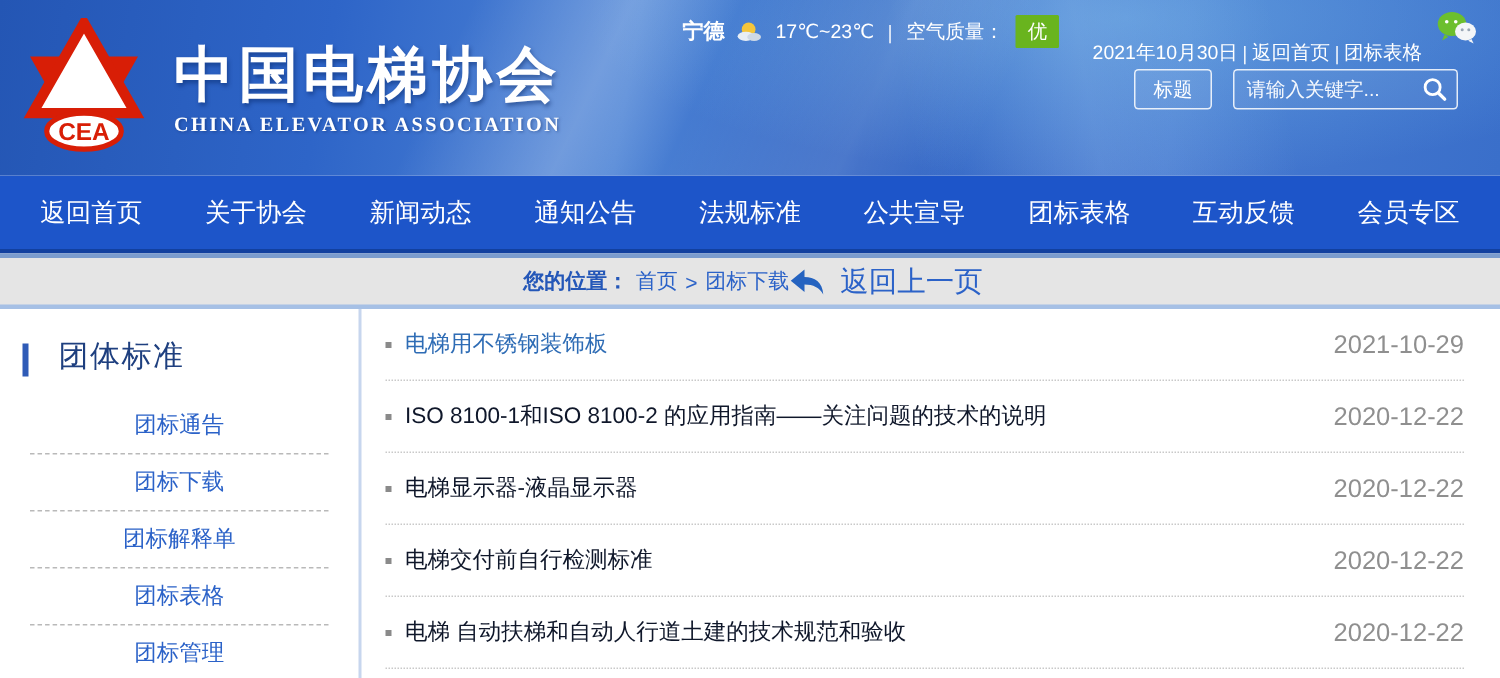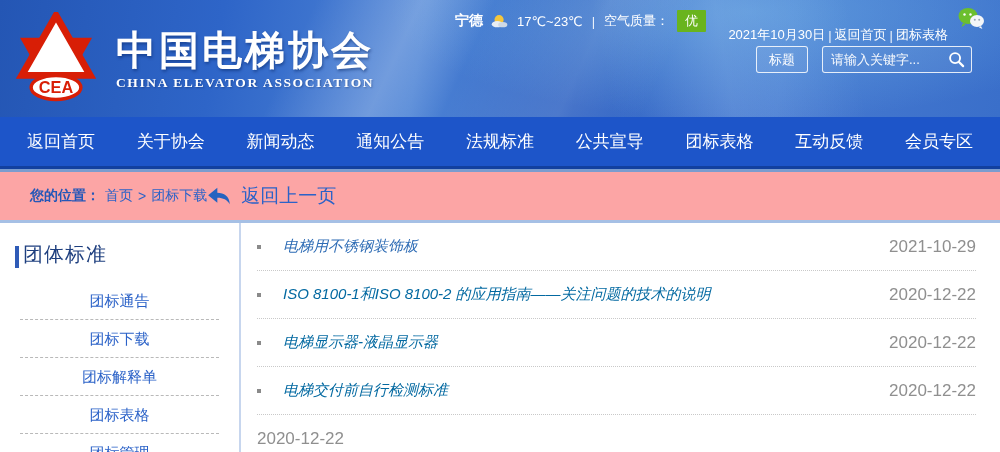--- a/index.html
+++ b/index.html
@@ -52,49 +52,49 @@
 
   
   .nav {
     height:52px; background:#1d55c9; border-bottom:3px solid #12409f;
     display:flex; align-items:center; justify-content:space-around; padding:0 6px;
   }
   .nav-item { color:#fff; font-size:17px; text-decoration:none; cursor:pointer; white-space:nowrap; }
 
   
   .breadcrumb-bar {
-    height:54px; background:#fca5a5; border-top:3px solid #7b9cce; border-bottom:3px solid #a6c0e5;
-    display:flex; align-items:center; justify-content:flex-start; padding:0 26px 0 30px;
+    height:37px; background:#e5e5e5; border-top:3px solid #7b9cce; border-bottom:3px solid #a6c0e5;
+    display:flex; align-items:center; justify-content:center; padding:0 26px 0 30px;
   }
   .crumbs { font-size:14px; color:#2b62c8; display:flex; align-items:center; gap:5px; }
   .crumb-label { font-weight:bold; color:#2457b8; }
   .crumbs a { color:#2b62c8; text-decoration:none; cursor:pointer; }
   .back-link { display:flex; align-items:center; gap:10px; color:#2b62c8; font-size:19px; text-decoration:none; cursor:pointer; }
   .back-arrow { width:24px; height:20px; }
 
   
   .content { display:flex; height:247px; }
   .sidebar { width:241px; border-right:2px solid #c7d6ee; padding-top:18px; }
-  .sidebar-header { display:flex; align-items:flex-end; gap:4px; padding-left:15px; margin-bottom:14px; }
+  .sidebar-header { display:flex; align-items:flex-end; gap:20px; padding-left:15px; margin-bottom:14px; }
   .side-accent { width:4px; height:22px; background:#2f5bb7; }
   .sidebar-title { font-size:20px; color:#1e3f7f; letter-spacing:1px; }
   .side-list { margin:0 20px; }
   .side-item {
     height:38px; line-height:38px; text-align:center; color:#2b62c8; font-size:15px;
     border-bottom:1px dashed #b9b9b9; cursor:pointer;
   }
 
   .main { flex:1; padding:0 24px 0 16px; }
   .article-row {
     height:48px; display:flex; align-items:center; justify-content:space-between;
     border-bottom:1px dotted #c9c9c9;
   }
-  .article-left { display:flex; align-items:center; gap:22px; min-width:0;font-style:italic; }
+  .article-left { display:flex; align-items:center; gap:9px; min-width:0; }
   .bullet { width:4px; height:4px; background:#8a8a8a; flex:0 0 auto; }
-  .article-title { font-size:15px; color:#0369a1; text-decoration:none; cursor:pointer; white-space:nowrap; }
+  .article-title { font-size:15px; color:#0f172a; text-decoration:none; cursor:pointer; white-space:nowrap; }
   .article-title.blue { color:#2e6cb5; }
   .article-date { font-size:17px; color:#8f8f8f; flex:0 0 auto; }
 </style>
 </head>
 <body>
 
 <div class="header">
 
   <div class="logo-block">
     <svg class="logo-star" viewBox="0 0 100 112">
@@ -240,17 +240,21 @@
 
       <div class="article-row">
         <div class="article-left">
           <span class="bullet"></span>
           <a class="article-title">电梯交付前自行检测标准</a>
         </div>
         <span class="article-date">2020-12-22</span>
       </div>
 
       <div class="article-row">
+        <div class="article-left">
+          <span class="bullet"></span>
+          <a class="article-title">电梯 自动扶梯和自动人行道土建的技术规范和验收</a>
+        </div>
         <span class="article-date">2020-12-22</span>
       </div>
     </div>
 
 </div>
 
 </body></html>

